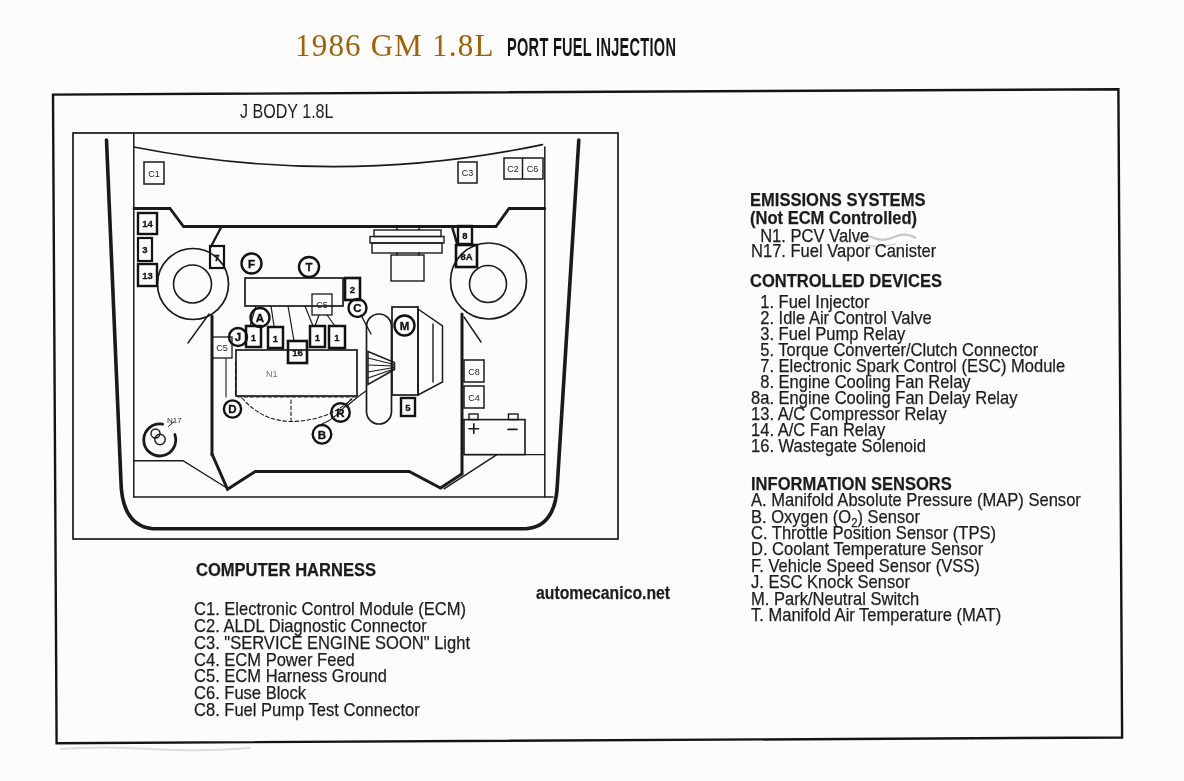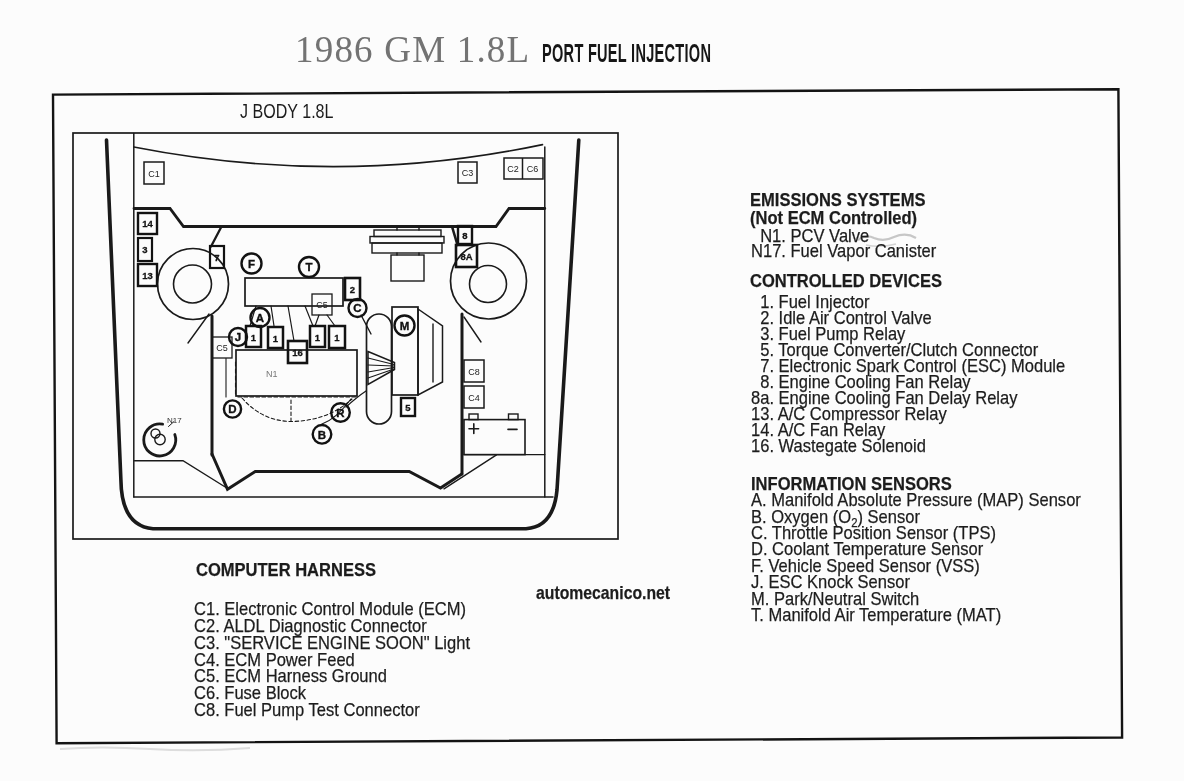--- a/index.html
+++ b/index.html
@@ -1,21 +1,21 @@
 <!DOCTYPE html>
 <html><head>
 <meta charset="utf-8">
 <style>
   html,body{margin:0;padding:0;}
   body{width:1184px;height:781px;position:relative;background:#fcfcfc;overflow:hidden;
        font-family:"Liberation Sans",sans-serif;color:#161616;}
   .abs{position:absolute;white-space:nowrap;}
   .b{font-weight:700;}
   #title{left:295px;top:27.5px;}
-  #title .serif{font-family:"Liberation Serif",serif;font-size:37px;color:#737373;letter-spacing:1.2px;}
+  #title .serif{font-family:"Liberation Serif",serif;font-size:31px;color:#a16207;letter-spacing:1.2px;}
   #title .sans{display:inline-block;font-family:"Liberation Sans",sans-serif;font-size:26px;font-weight:700;transform:scaleX(0.56);transform-origin:0 78%;margin-left:12px;letter-spacing:0.5px;}
   .list{font-size:19px;color:#1c1c1c;transform:scaleX(0.87);transform-origin:0 0;-webkit-text-stroke:0.25px #222;}
 </style>
 </head>
 <body>
 
 <div class="abs" id="title"><span class="serif">1986 GM 1.8L</span><span class="sans">PORT FUEL INJECTION</span></div>
 
 <svg class="abs" style="left:0;top:0;" width="1184" height="781" viewBox="0 0 1184 781">
 

